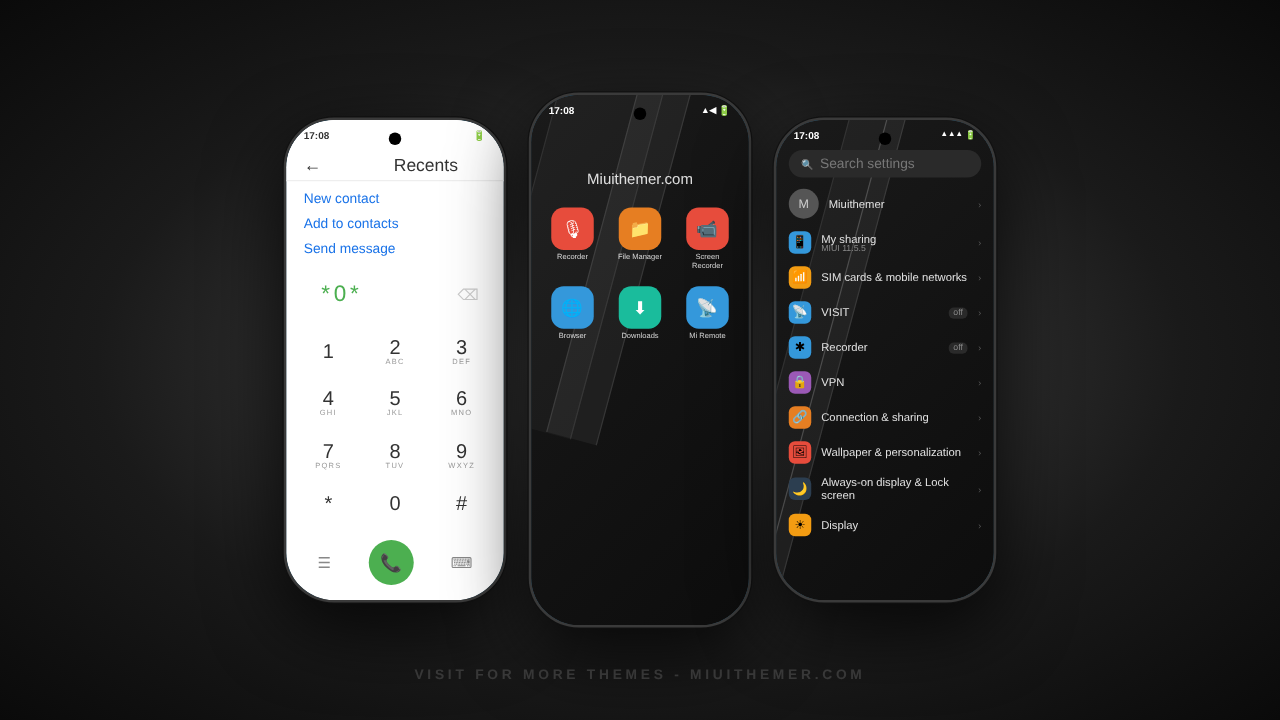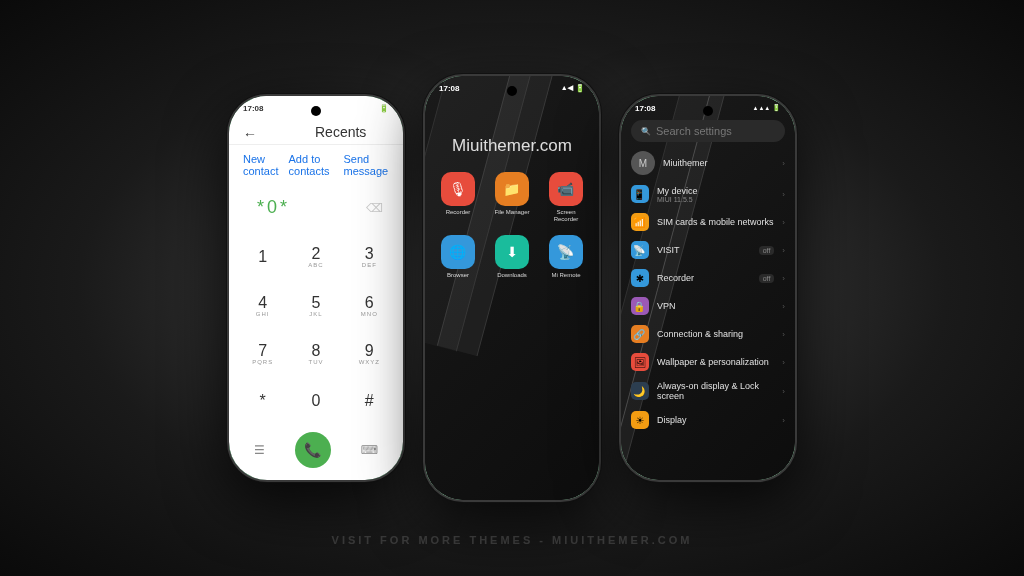--- a/index.html
+++ b/index.html
@@ -33,21 +33,21 @@
       align-items: center;
       justify-content: center;
       gap: 18px;
       position: relative;
       z-index: 5;
     }
 
     
     .phone {
       border-radius: 40px;
-      background: #86efac;
+      background: #0c4a6e;
       border: 2px solid #3a3a3a;
       box-shadow: 0 0 0 1px #111, 0 20px 60px rgba(0,0,0,0.8), inset 0 0 0 1px #555;
       overflow: hidden;
       position: relative;
     }
 
     .phone-left {
       width: 178px;
       height: 388px;
     }
@@ -128,21 +128,21 @@
     .recents-title {
       font-size: 14px;
       font-weight: 500;
       color: #333;
       margin-left: 48px;
     }
 
     .recents-links {
       padding: 8px 14px;
       display: flex;
-      flex-direction: row;
+      flex-direction: column;
       gap: 8px;
     }
 
     .recents-link {
       color: #1a73e8;
       font-size: 11px;
     }
 
     .dialer-display {
       text-align: center;
@@ -257,21 +257,21 @@
       position: relative;
       z-index: 5;
       display: flex;
       flex-direction: column;
       height: 100%;
     }
 
     .website-label {
       text-align: center;
       color: rgba(255,255,255,0.85);
-      font-size: 17px;
+      font-size: 12px;
       padding: 40px 0 16px;
       font-weight: 300;
     }
 
     .app-grid {
       padding: 0 10px;
       display: flex;
       flex-direction: column;
       gap: 12px;
       align-items: center;
@@ -589,21 +589,21 @@
             <div class="avatar-circle">M</div>
             <span class="settings-text">
               <span>Miuithemer</span>
             </span>
             <span class="settings-chevron">›</span>
           </div>
 
           <div class="settings-item">
             <div class="settings-icon" style="background:#3498db;">📱</div>
             <span class="settings-text">
-              <span>My device</span>
+              <span>My sharing</span>
               <span class="settings-sub">MIUI 11.5.5</span>
             </span>
             <span class="settings-chevron">›</span>
           </div>
 
           <div class="settings-item">
             <div class="settings-icon" style="background:#f39c12;">📶</div>
             <span class="settings-text">SIM cards &amp; mobile networks</span>
             <span class="settings-chevron">›</span>
           </div>

